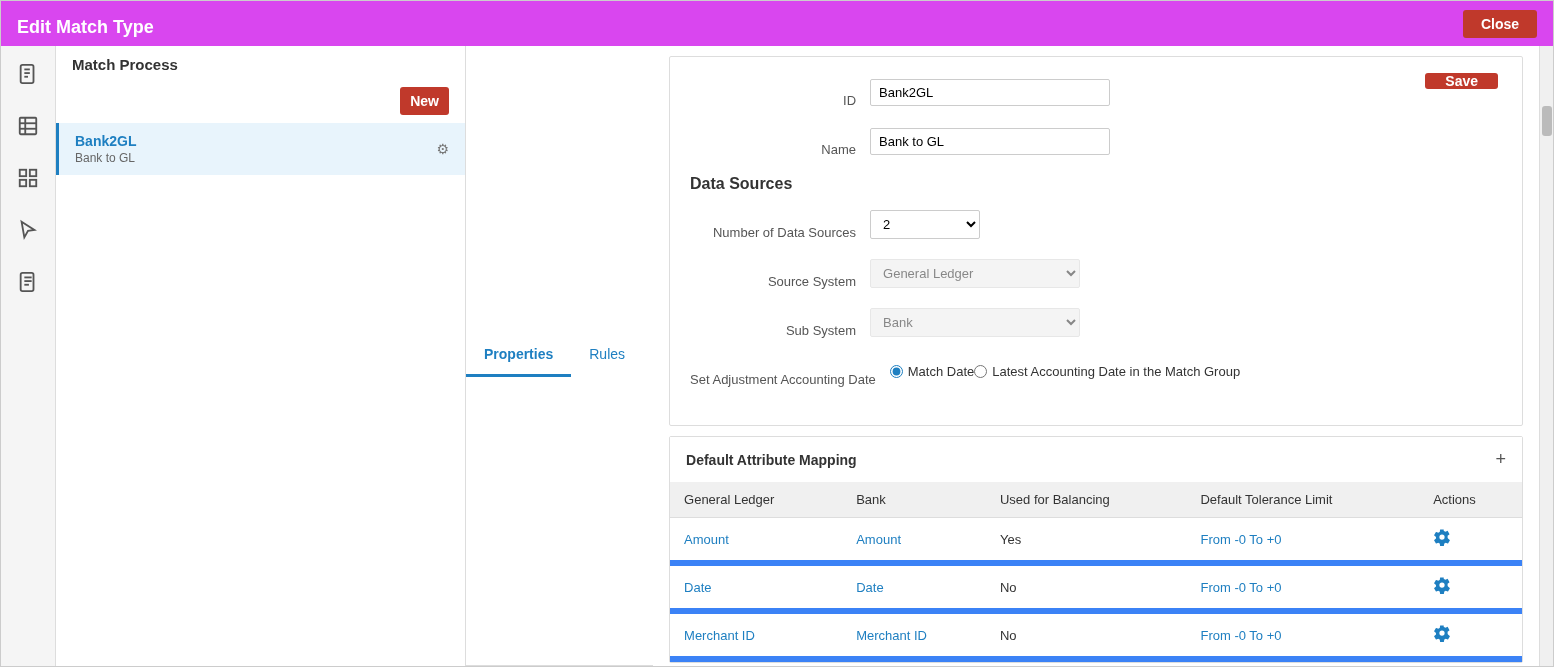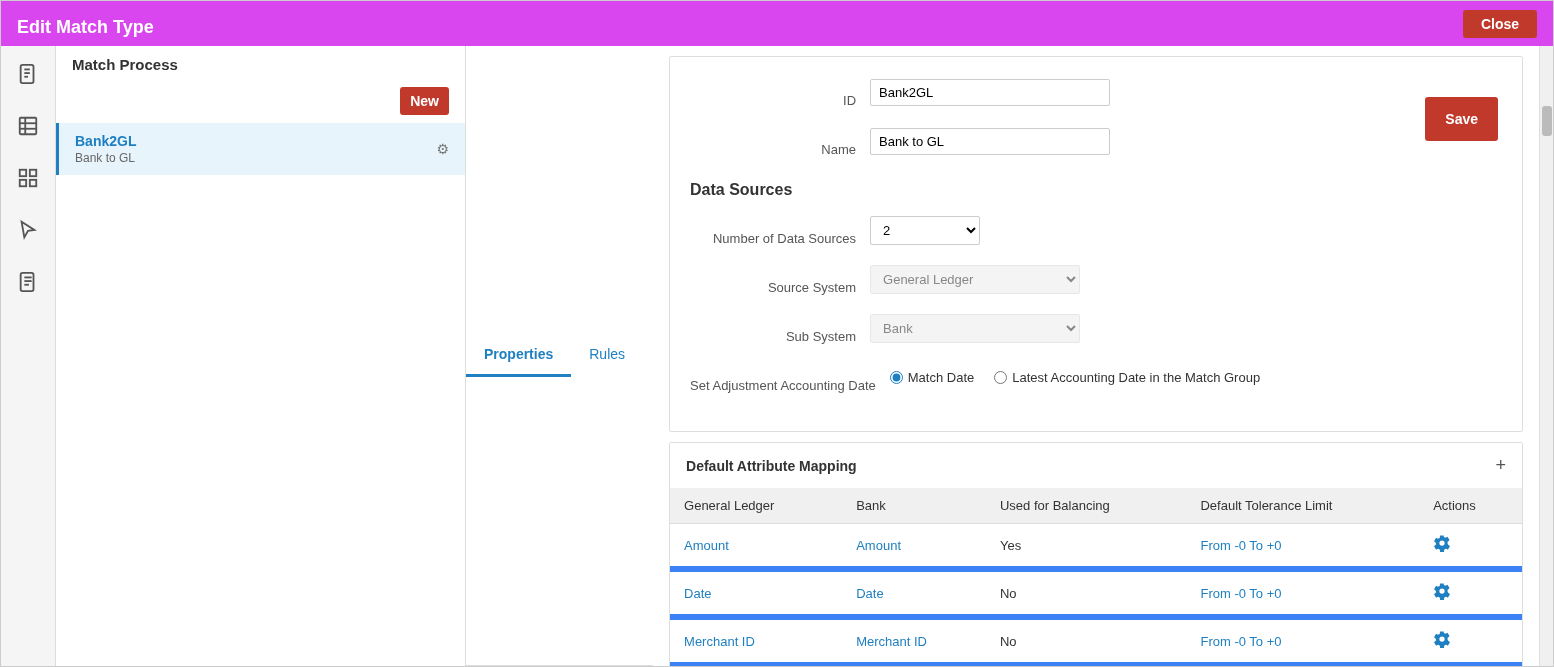--- a/index.html
+++ b/index.html
@@ -111,34 +111,34 @@
       font-size: 13px;
       width: 240px;
       border-radius: 2px;
       background: #fff;
     }
 
     .save-btn {
       background: #c0392b;
       color: #fff;
       border: none;
-      padding: 14px 20px;
+      padding: 0 20px;
       font-size: 14px;
       border-radius: 3px;
       cursor: pointer;
       font-weight: bold;
       float: right;
-      margin: 26px 10px 0 0;
+      margin: 2px 10px 0 0;
     }
 
     .section-title {
       font-size: 16px;
       font-weight: bold;
       color: #333;
-      margin: 24px 0 16px;
+      margin: 18px 0 16px;
     }
 
     .form-select {
       border: 1px solid #ccc;
       padding: 5px 8px;
       font-size: 13px;
       width: 110px;
       border-radius: 2px;
       background: #fff;
       cursor: pointer;
@@ -147,21 +147,21 @@
       border: 1px solid #ddd;
       padding: 5px 8px;
       font-size: 13px;
       width: 210px;
       border-radius: 2px;
       background: #f0f0f0;
       color: #555;
       cursor: not-allowed;
     }
 
-    .radio-group { display: flex; align-items: center; gap: 20px; }
+    .radio-group { display: flex; align-items: center; }
     .radio-item { display: flex; align-items: center; gap: 5px; cursor: pointer; }
     .radio-item input[type="radio"] { accent-color: #1e7fc1; cursor: pointer; }
 
     .properties-wrapper {
       border: 1px solid #ddd;
       border-radius: 2px;
       margin: 10px 16px;
       padding: 20px;
       background: #fff;
       position: relative;

